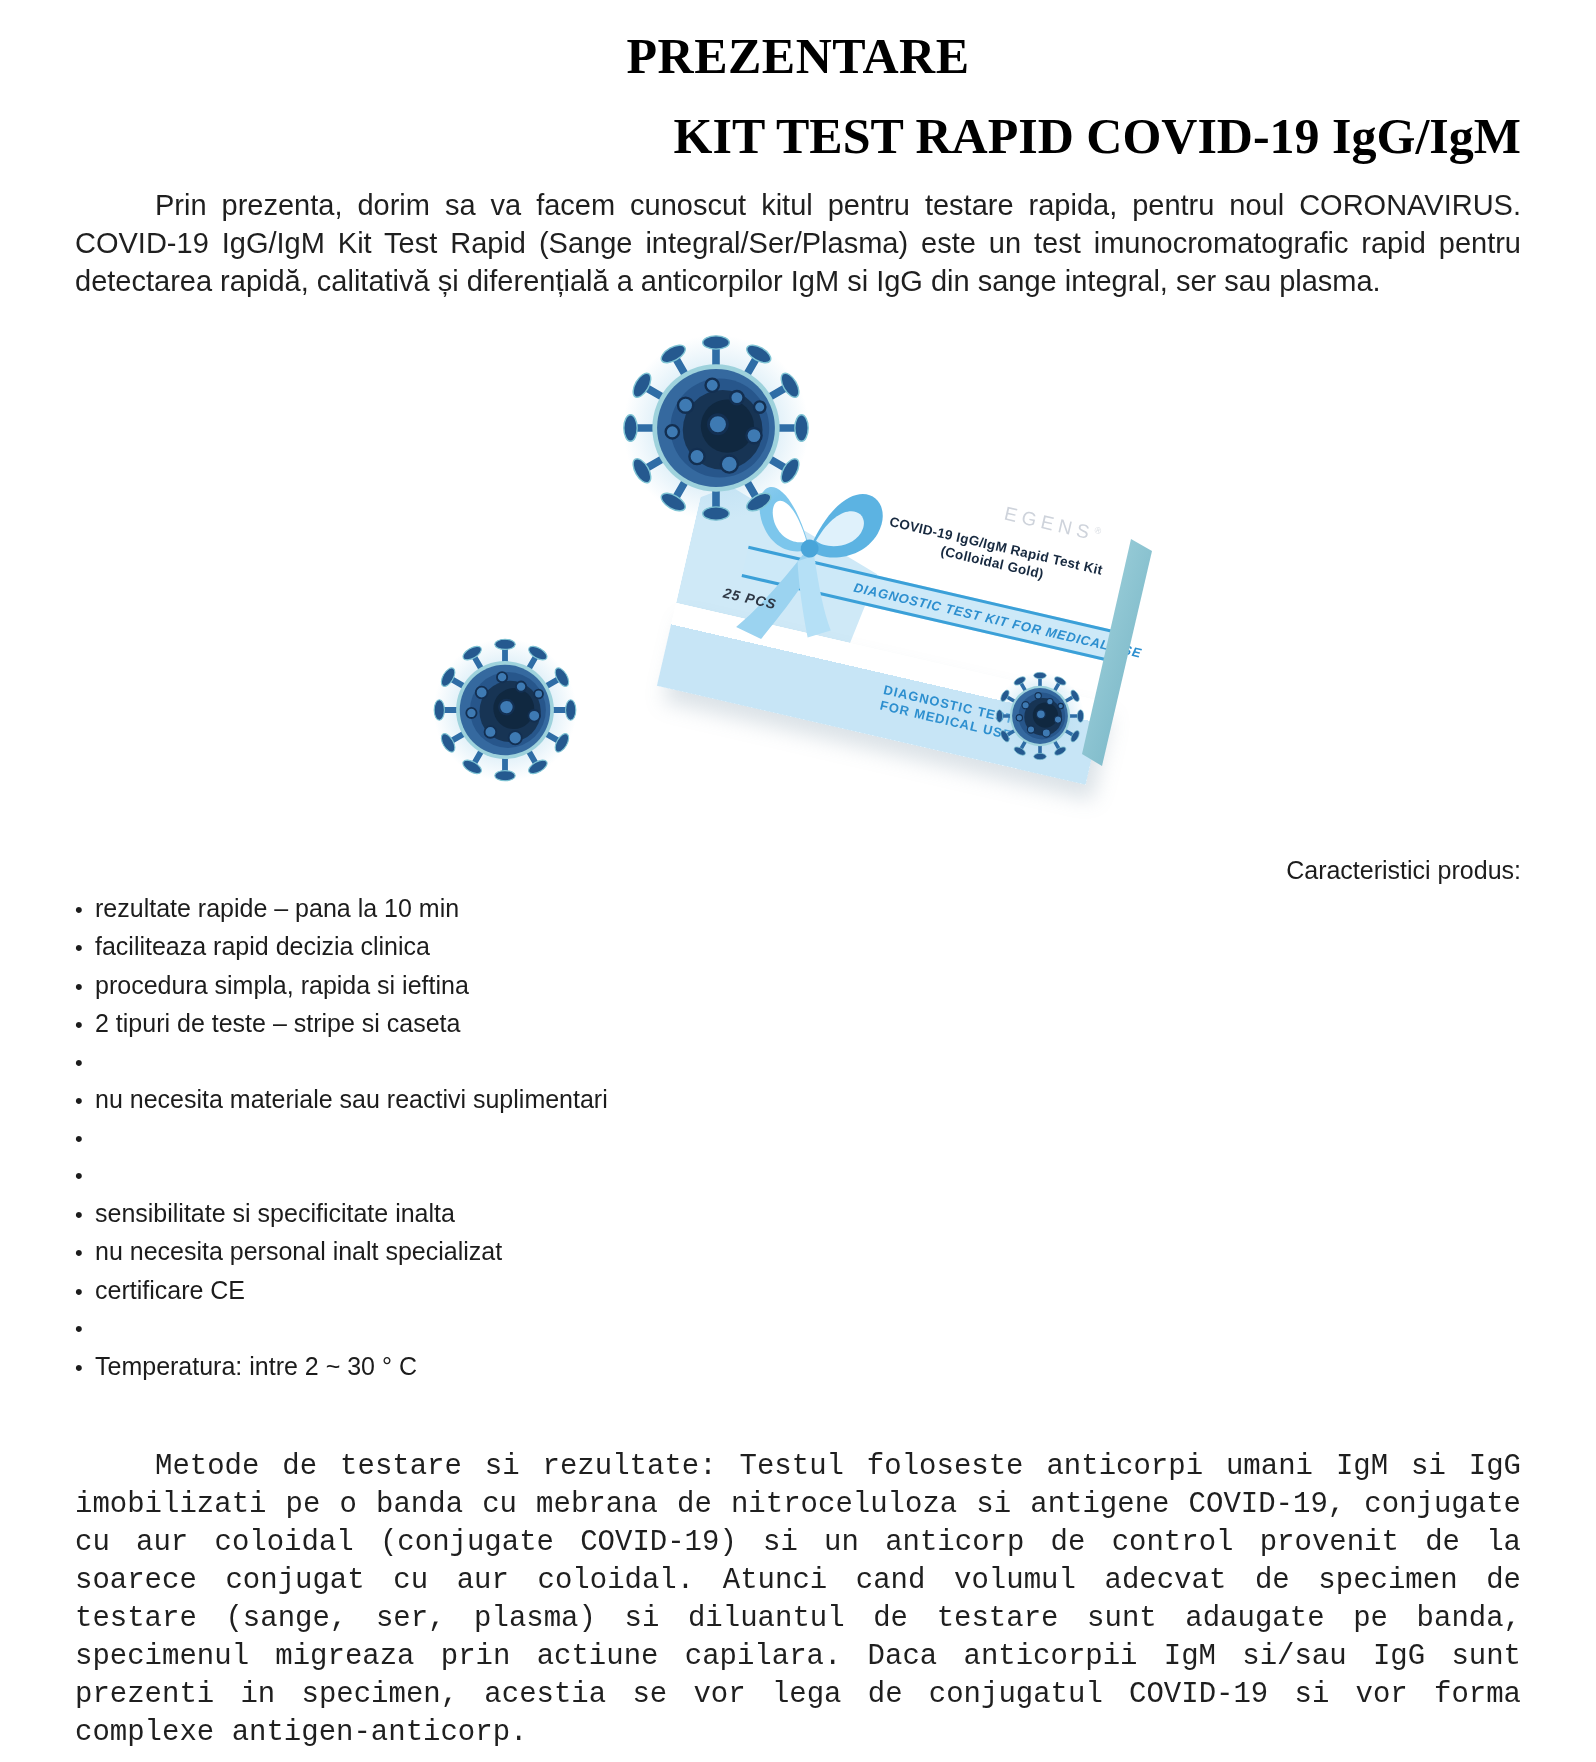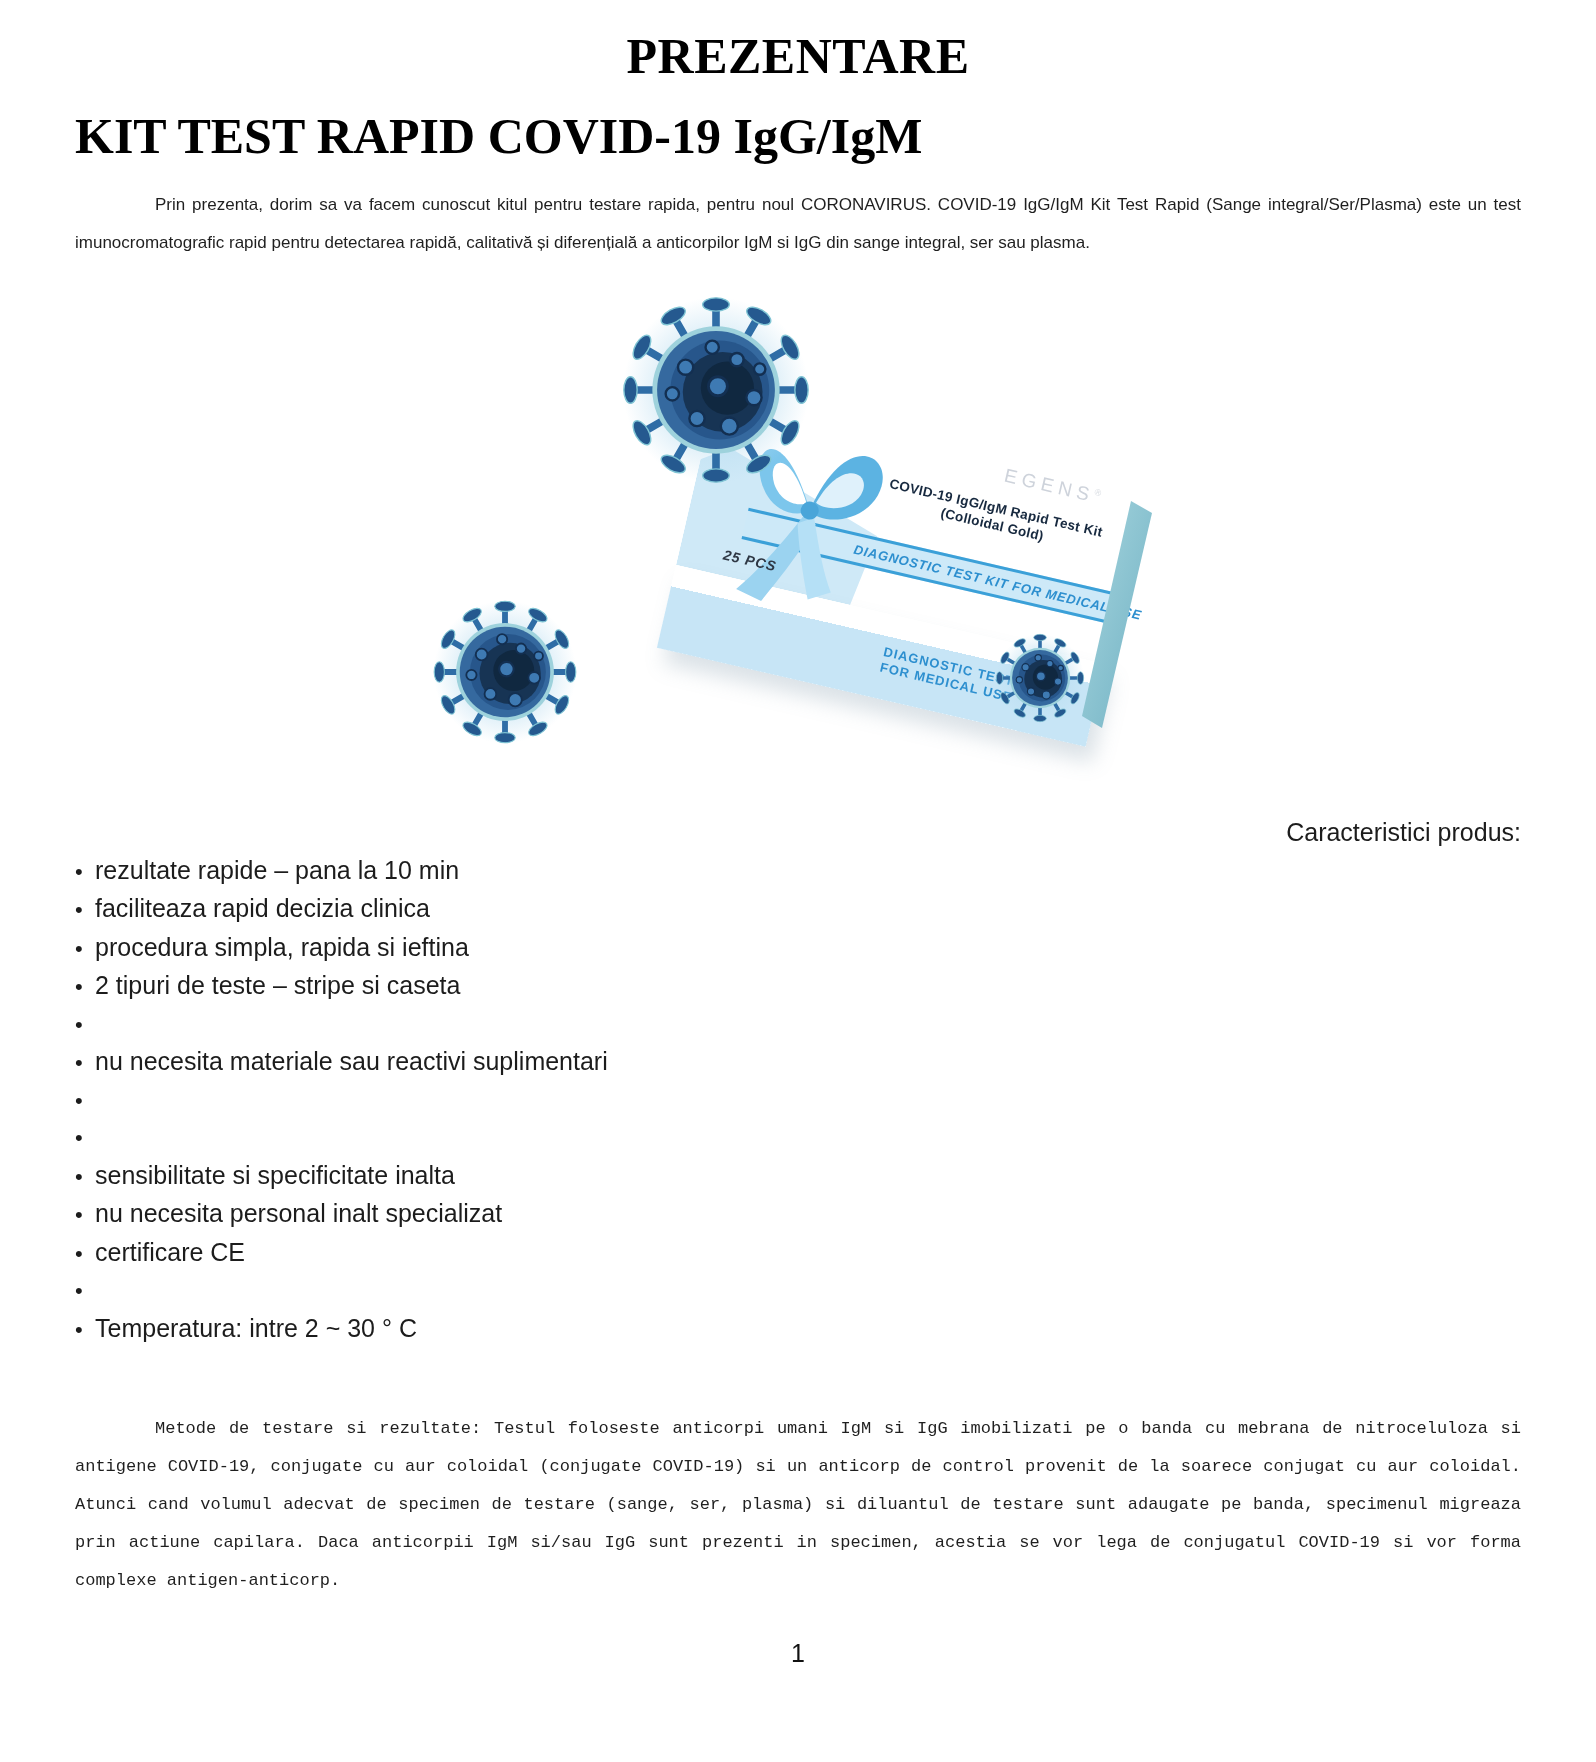--- a/index.html
+++ b/index.html
@@ -16,29 +16,29 @@
     margin:32px 0 0 0;
     text-align:center;
     font-family:"Liberation Serif",serif;
     font-weight:bold;
     font-size:50px;line-height:48px;
     color:#000;
     letter-spacing:.5px;
   }
   .doc-subtitle{
     margin:32px 0 12px 0;
-    text-align:left;
+    text-align:right;
     font-family:"Liberation Serif",serif;
     font-weight:bold;
     font-size:50px;line-height:48px;
     color:#000;
   }
   .body-par{
     margin:26px 0 0 0;
-    font-size:17px;
+    font-size:29px;
     line-height:38px;
     text-align:justify;
     text-indent:80px;
     color:#1f1f1f;
   }
   
   .figure{
     position:relative;
     height:496px;
     margin-top:0;

